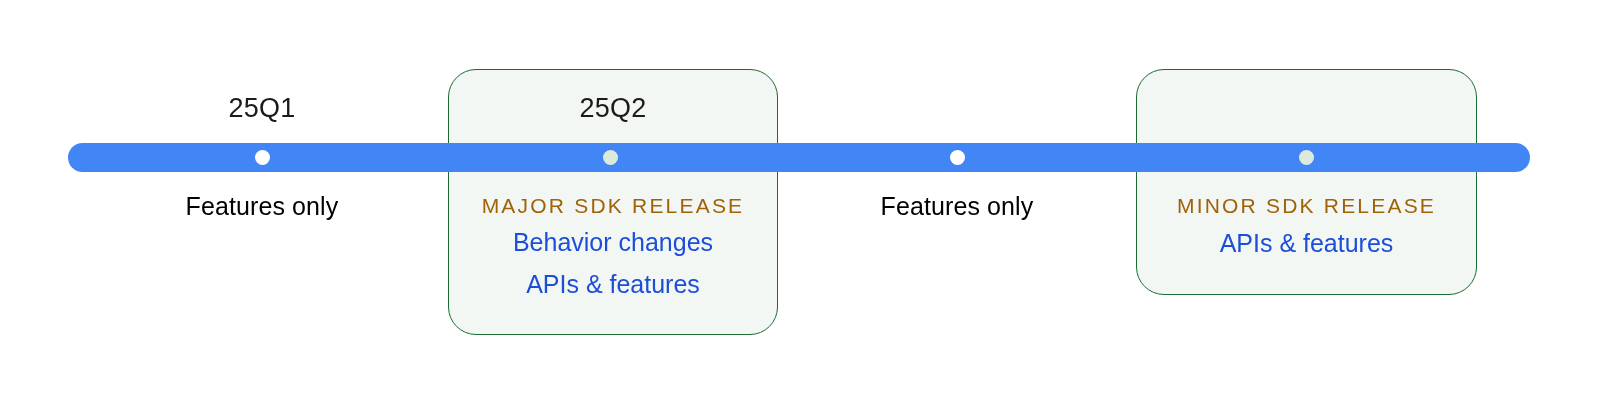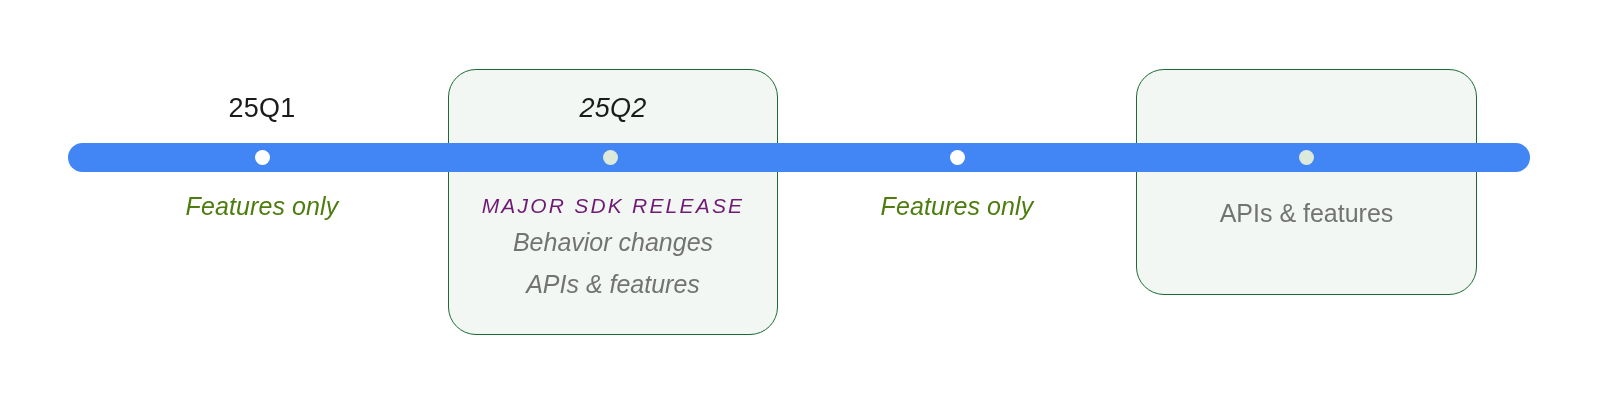--- a/index.html
+++ b/index.html
@@ -67,77 +67,77 @@
   
   .sub{
     position:absolute;
     width:100%;
     text-align:center;
   }
   .sub-plain{
     top:190px;
     font-size:25px;
     line-height:33px;
-    font-style:italic;
-    color:#4d7c0f;
+    color:#000000;
     letter-spacing:0.1px;
   }
   .release-block{
     position:absolute;
     top:191px;
     width:100%;
     text-align:center;
   }
   .release-kicker{
     font-size:21px;
     line-height:30px;
     letter-spacing:2.2px;
-    color:#701a75;
+    color:#a16207;
     text-transform:uppercase;
     white-space:nowrap;
   }
   .release-line{
     font-size:25px;
     line-height:42px;
-    color:#737373;
+    color:#1d4ed8;
     white-space:nowrap;
   }
   .release-block.q4 .release-line{line-height:44px;}
 </style>
 </head>
 <body>
 
 <div class="timeline">
 
   <div class="card card-q2"></div>
   <div class="card card-q4"></div>
 
   <div class="track"></div>
 
   <div class="col" style="left:132px;width:260px;">
     <div class="qlabel">25Q1</div>
     <div class="sub sub-plain">Features only</div>
   </div>
   <div class="dot dot-white" style="left:255px;"></div>
 
-  <div class="col" style="left:448px;width:330px;font-style:italic;">
+  <div class="col" style="left:448px;width:330px;">
     <div class="qlabel">25Q2</div>
     <div class="release-block">
       <div class="release-kicker">MAJOR SDK RELEASE</div>
       <div class="release-line">Behavior changes</div>
       <div class="release-line">APIs &amp; features</div>
     </div>
   </div>
   <div class="dot dot-green" style="left:603px;"></div>
 
   <div class="col" style="left:827px;width:260px;">
     <div class="sub sub-plain">Features only</div>
   </div>
   <div class="dot dot-white" style="left:950px;"></div>
 
   <div class="col" style="left:1136px;width:341px;">
     <div class="release-block q4">
+      <div class="release-kicker">MINOR SDK RELEASE</div>
       <div class="release-line">APIs &amp; features</div>
     </div>
   </div>
   <div class="dot dot-green" style="left:1299px;"></div>
 
 </div>
 
 </body></html>

